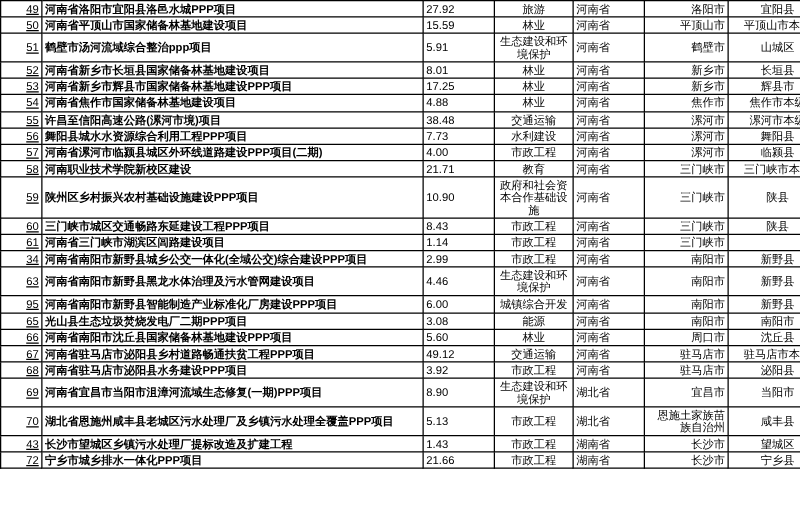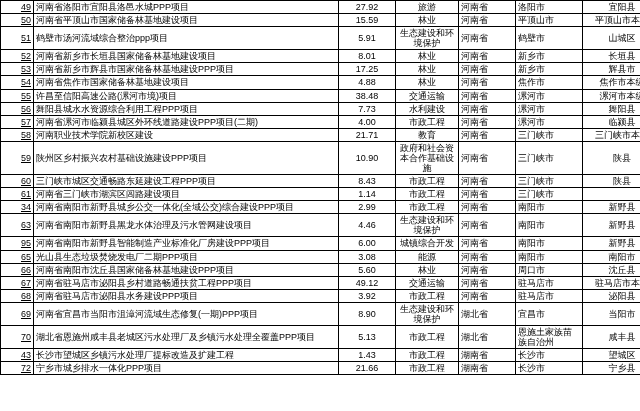--- a/index.html
+++ b/index.html
@@ -15,25 +15,25 @@
     font-size:9px;
   }
   table.grid td{
     border:1px solid #000;
     padding:1px 2px;
     line-height:1.12;
     vertical-align:middle;
     word-break:break-all;
   }
   td.c-idx{width:28px;text-align:right;text-decoration:underline;}
-  td.c-name{width:300px;text-align:left;}
-  td.c-amt{width:52px;text-align:center;padding-right:3px;}
+  td.c-name{width:300px;text-align:left;font-weight:bold;}
+  td.c-amt{width:52px;text-align:left;padding-right:3px;}
   td.c-ind{width:58px;text-align:center;}
   td.c-prov{width:52px;}
-  td.c-city{width:62px;text-align:left;}
+  td.c-city{width:62px;text-align:right;}
   td.c-cnty{width:74px;text-align:center;}
   .two-line{line-height:1.1;}
 </style>
 </head>
 <body>
 
 <table class="grid">
   <tbody>
     <tr>
       <td class="c-idx">49</td>

